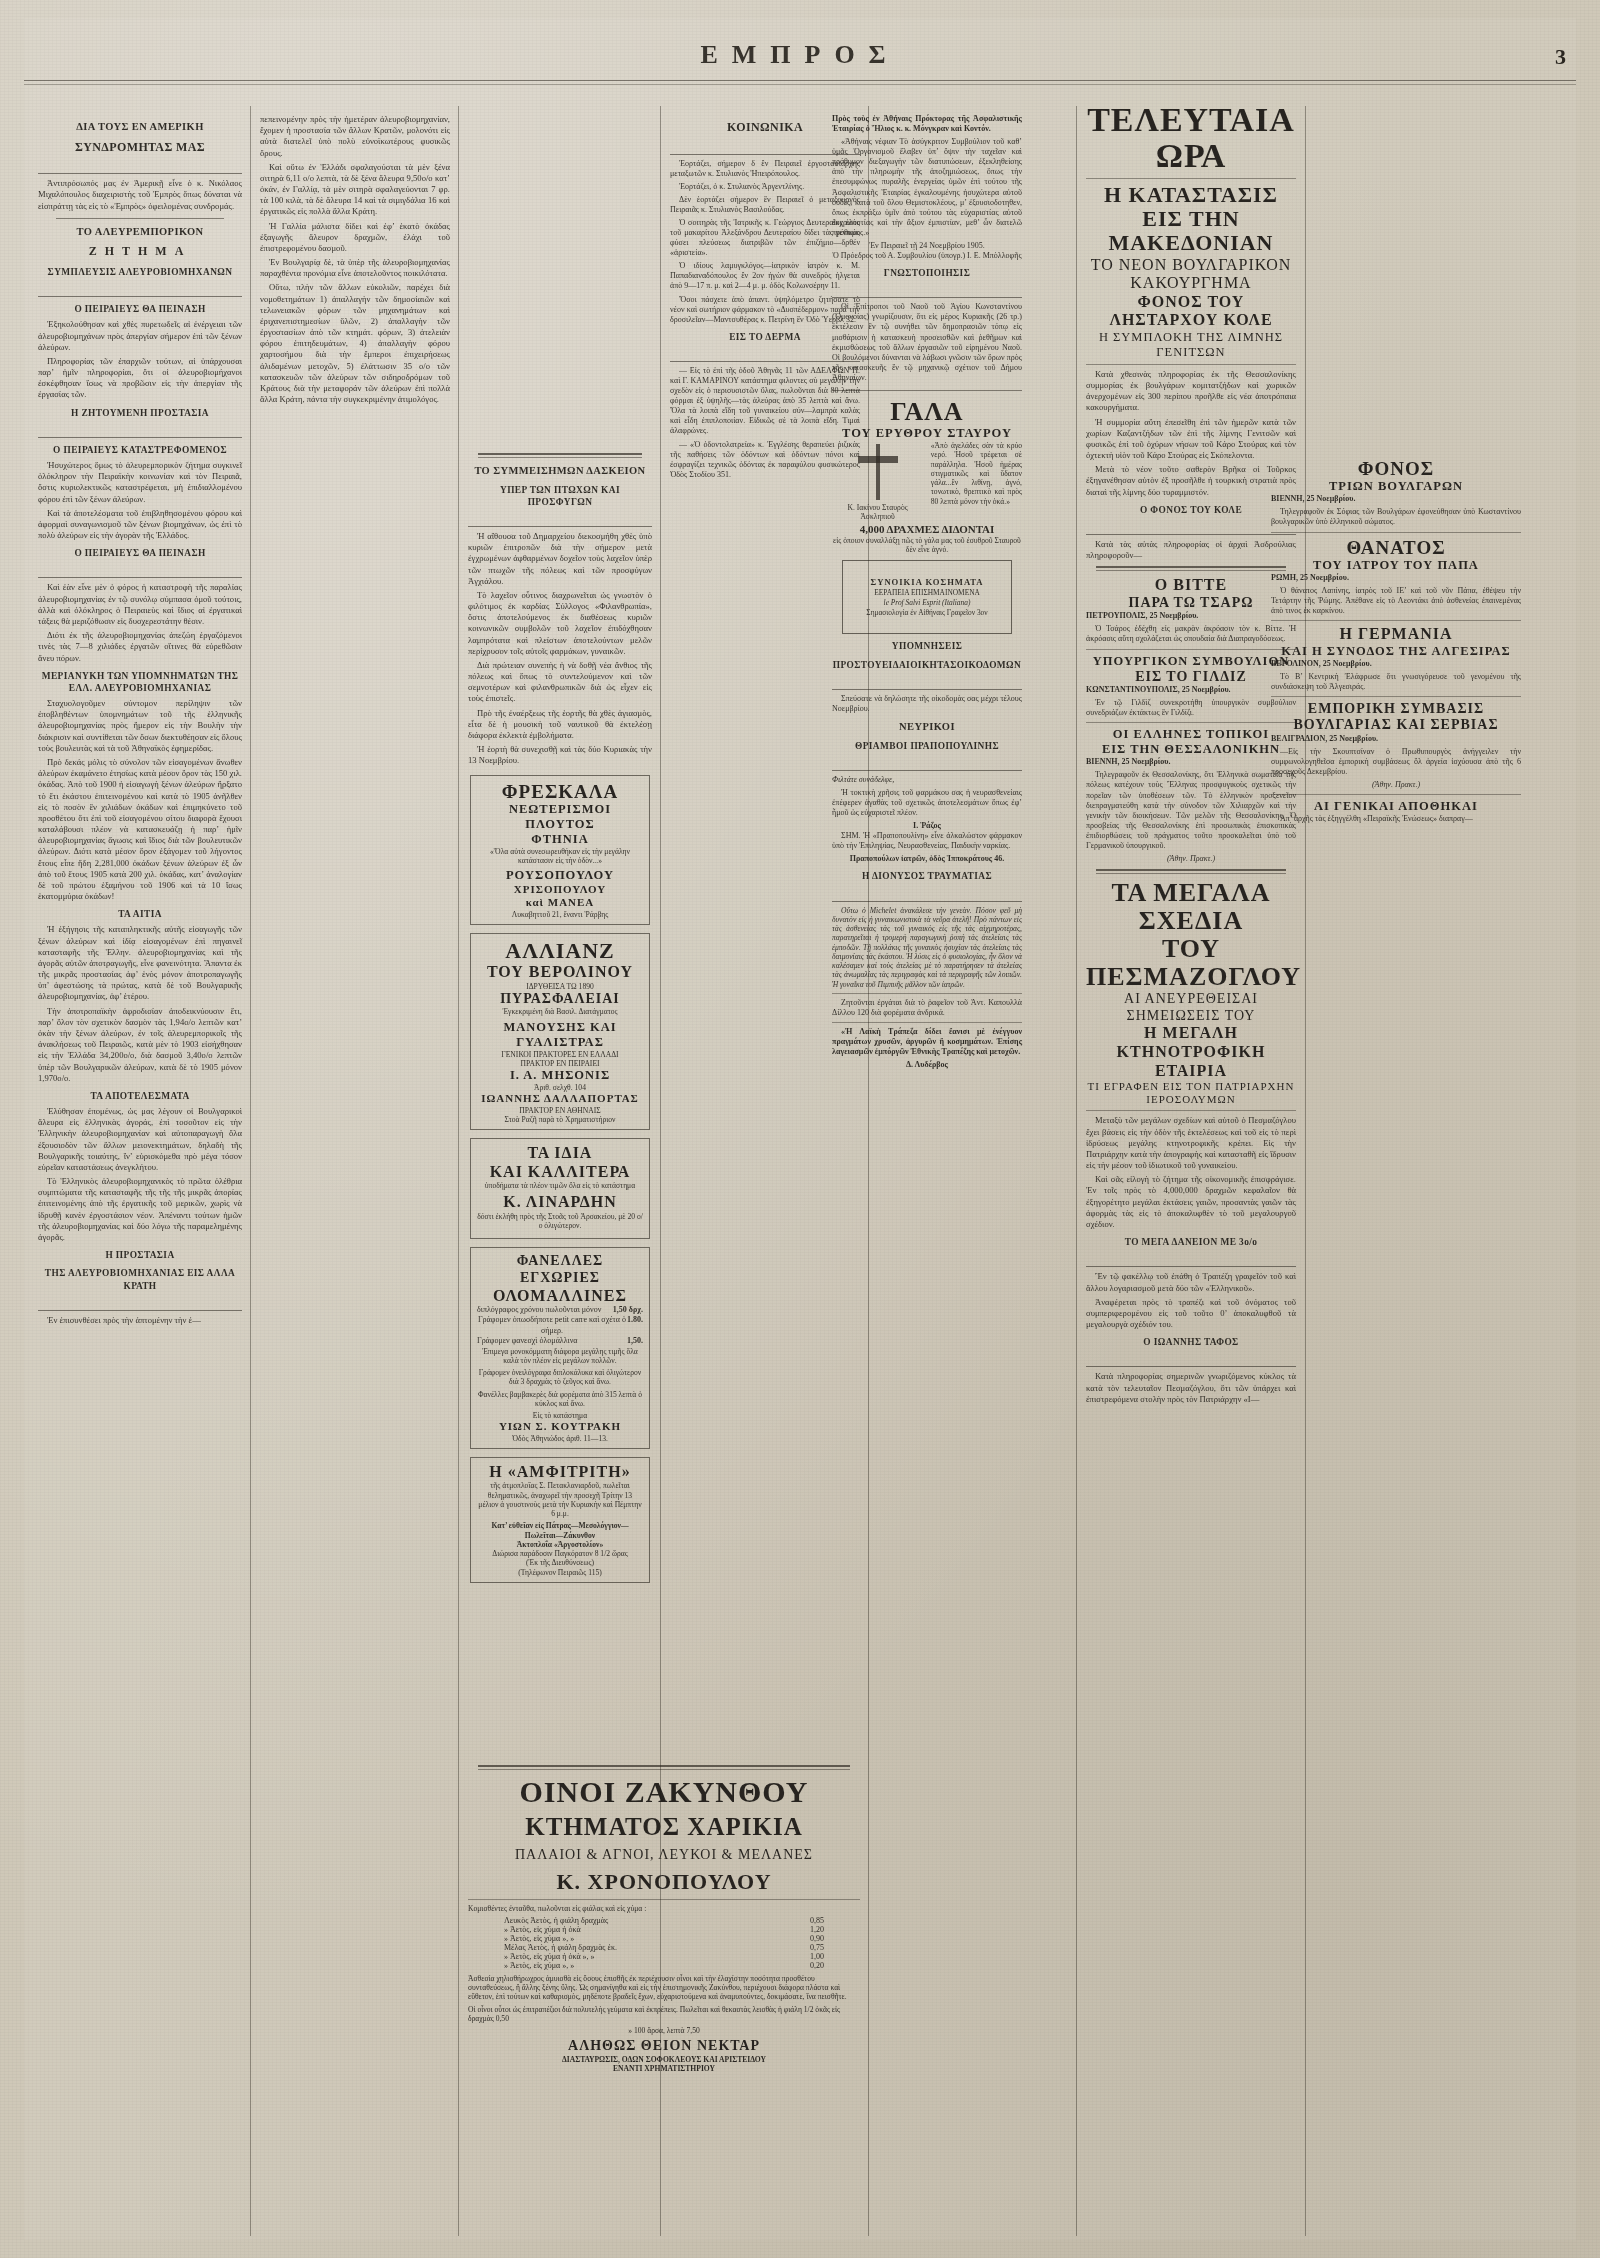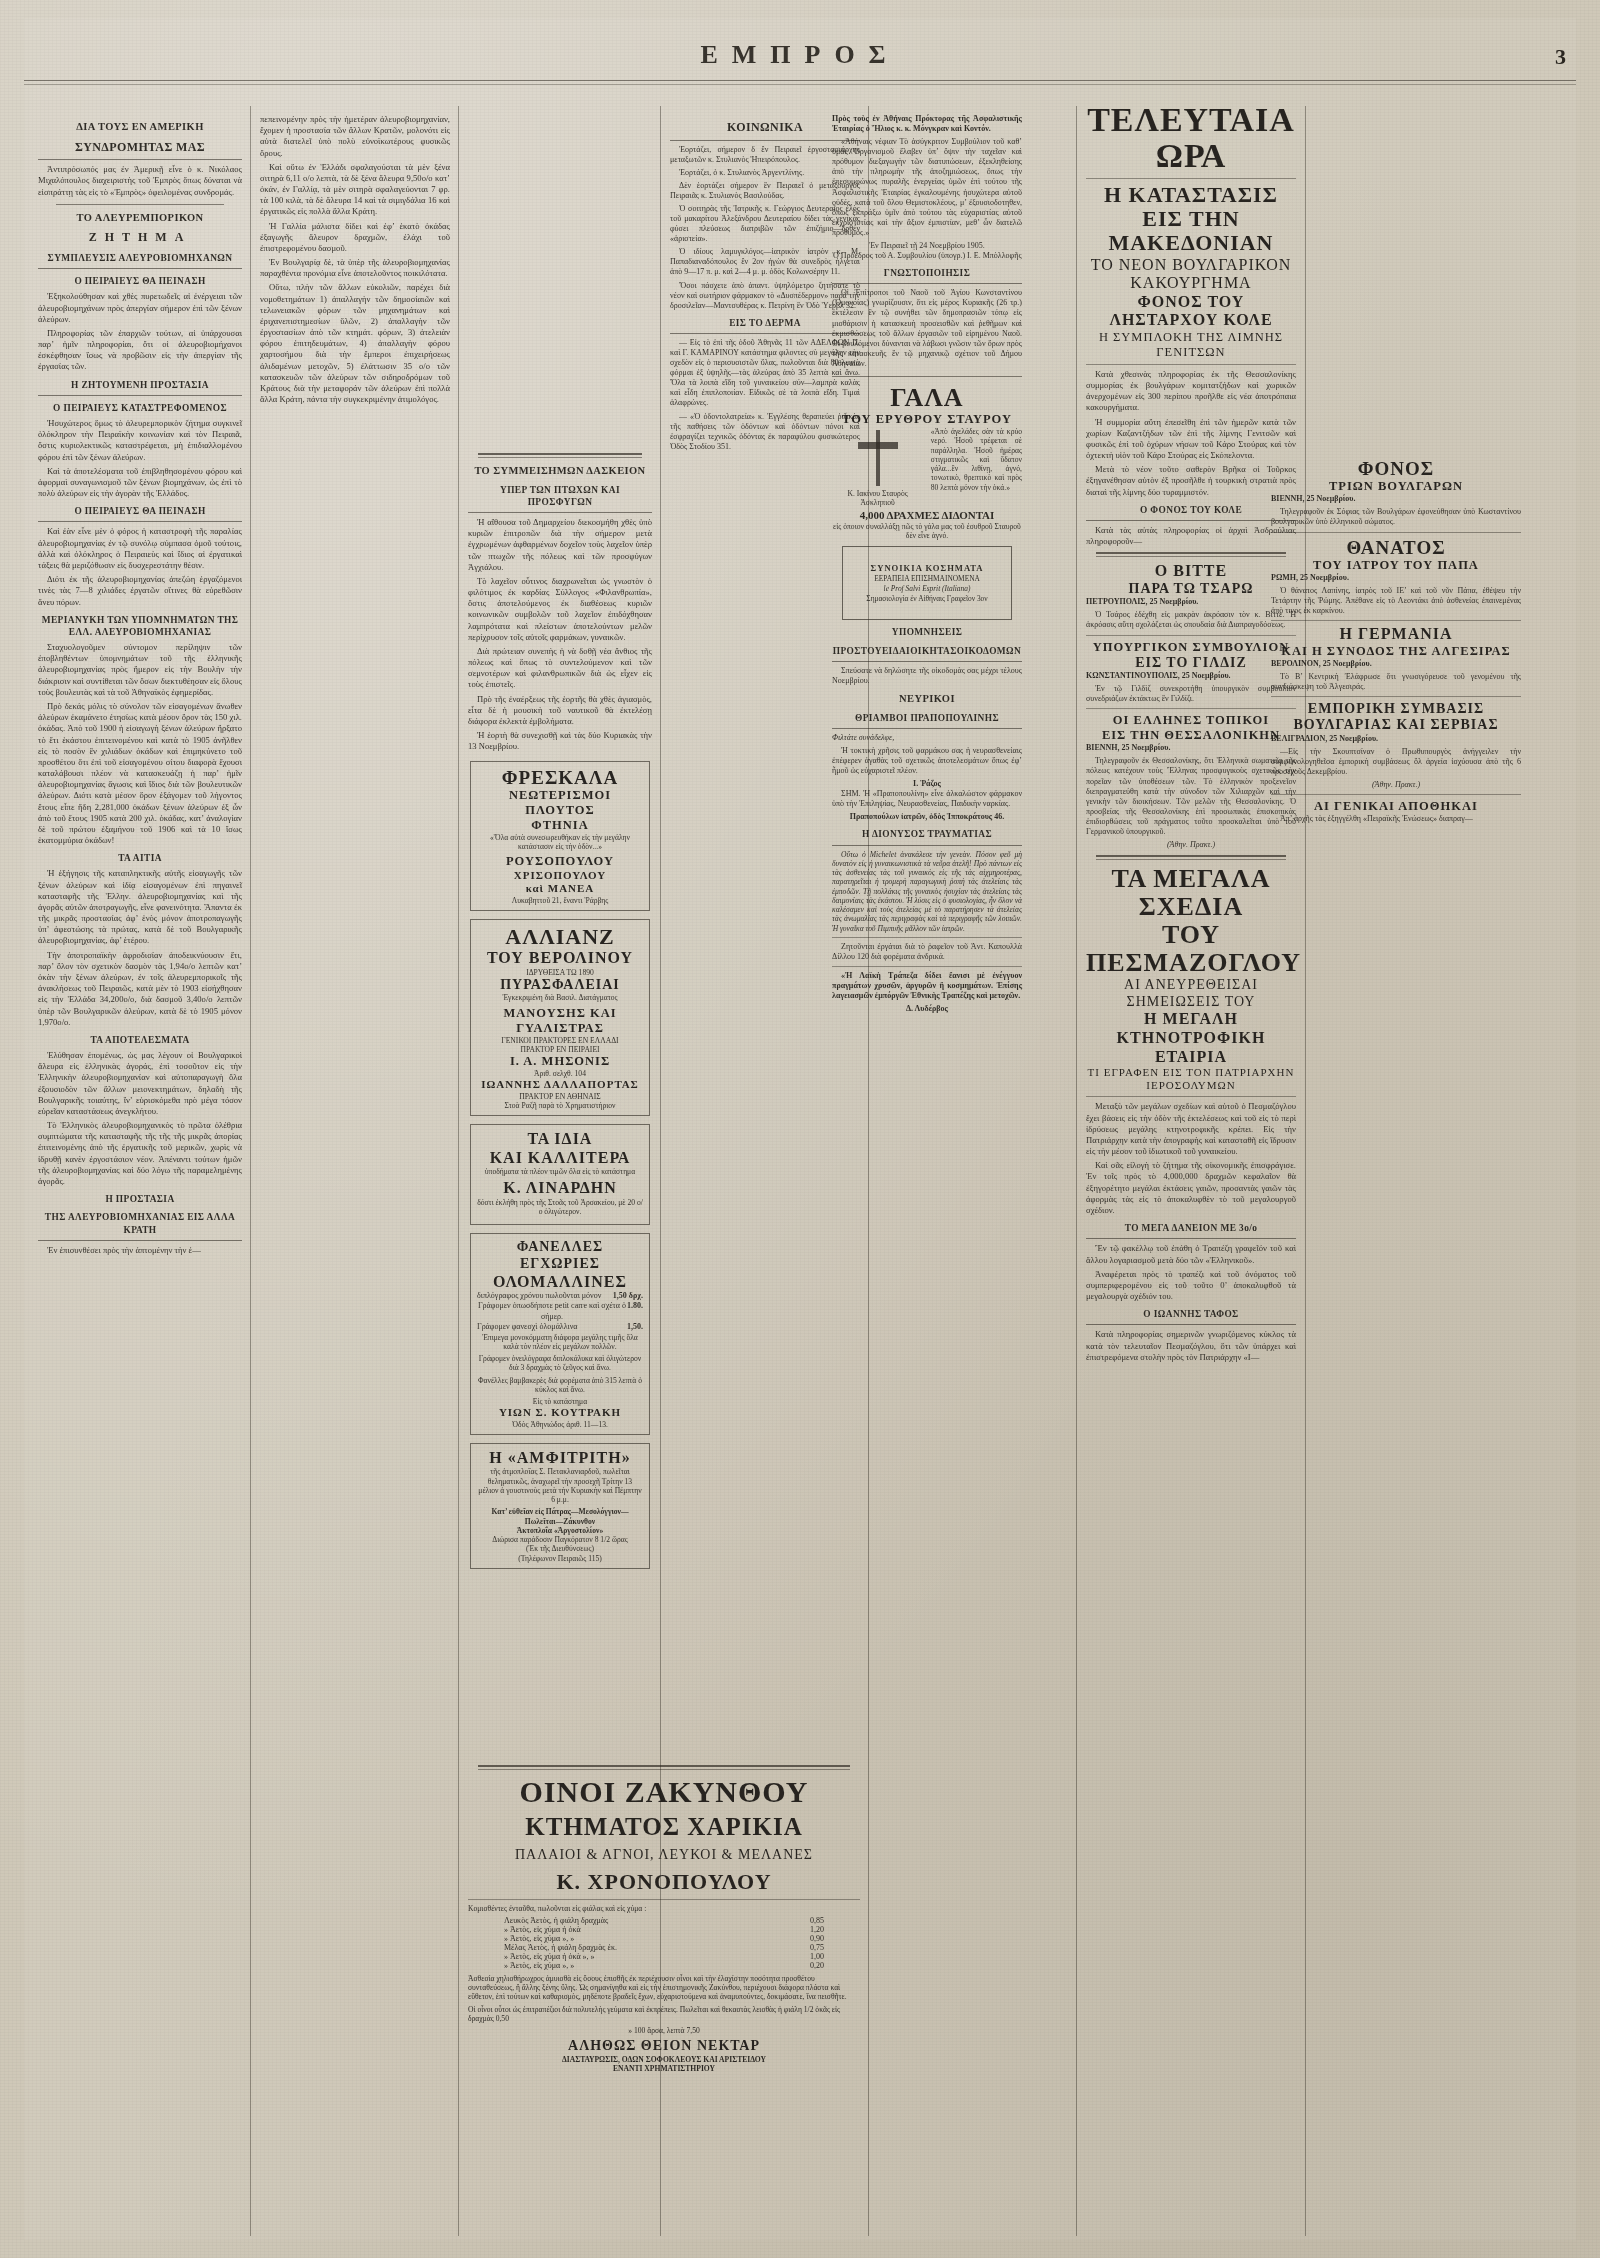--- a/index.html
+++ b/index.html
@@ -75,21 +75,21 @@
   .smaller{font-size:7.6px;line-height:1.22;}
 
   
   .hd{
     text-align:center;font-weight:bold;text-indent:0;
     margin:6px 0 4px 0;letter-spacing:.4px;
   }
   .hd1{font-size:12px;}
   .hd2{font-size:10.5px;}
   .hd3{font-size:9.4px;}
-  .hd-ul{border-bottom:1px solid rgba(40,35,28,.6);padding-bottom:4px;}
+  .hd-ul{border-bottom:1px solid rgba(40,35,28,.6);padding-bottom:18px;}
   .sep{border-top:1px solid rgba(40,35,28,.55);margin:6px 18px;}
 
   
   .disp{
     text-align:center;text-indent:0;font-weight:bold;color:#1b1815;
     letter-spacing:1px;
   }
   .d34{font-size:34px;line-height:1.06;}
   .d26{font-size:26px;line-height:1.08;}
   .d22{font-size:22px;line-height:1.10;}

